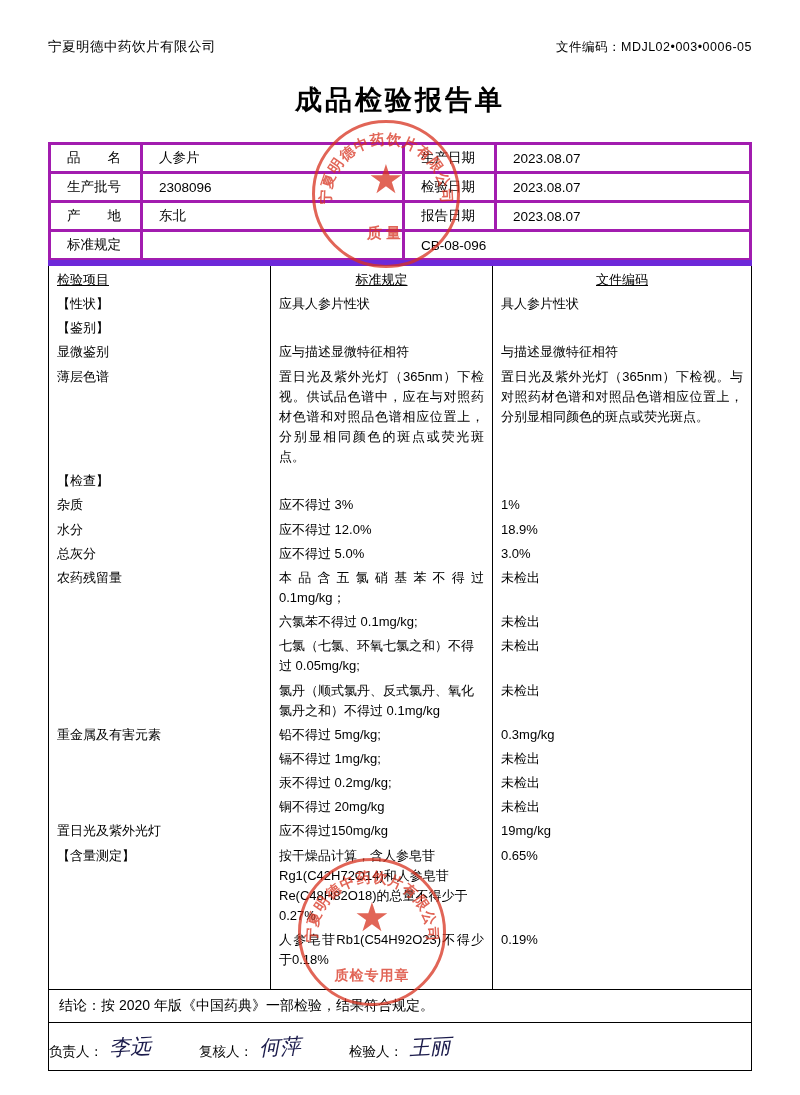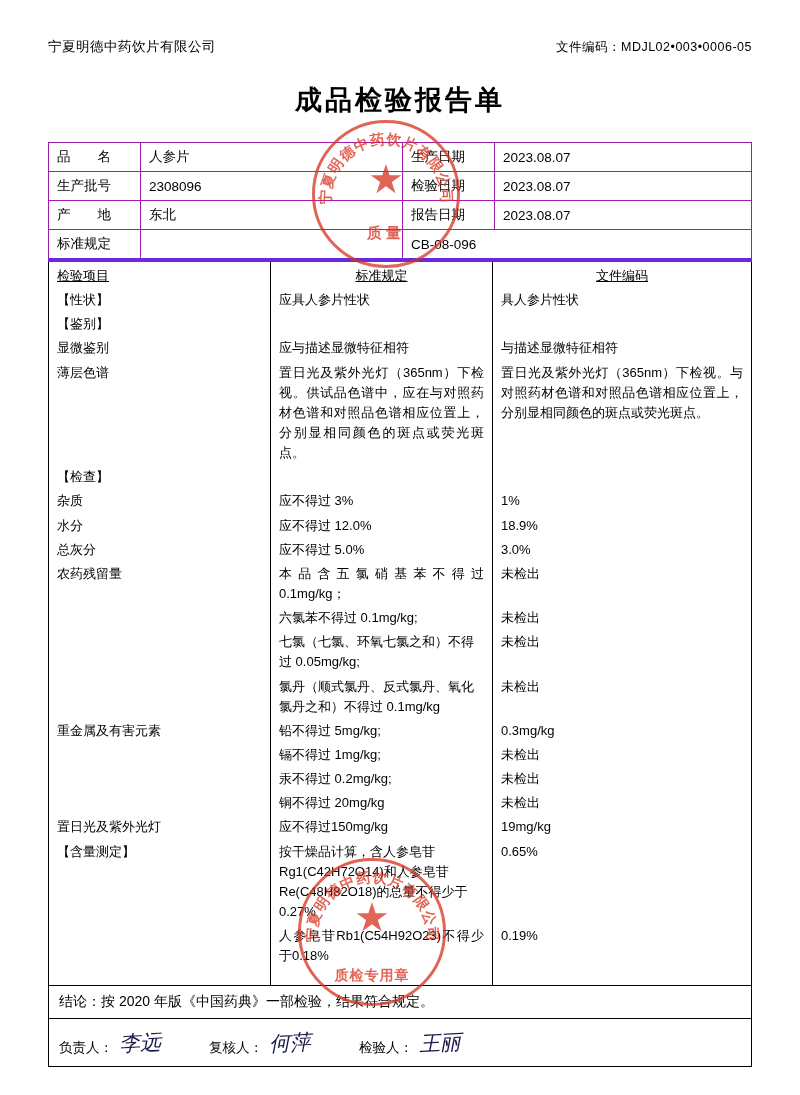--- a/index.html
+++ b/index.html
@@ -38,23 +38,23 @@
     font-weight: bold;
     letter-spacing: 3px;
     margin: 26px 0 24px 0;
     font-family: "Liberation Sans","DejaVu Sans",sans-serif;
   }
 
   
   table { border-collapse: collapse; width: 100%; }
   .info-tbl { font-size: 13.5px; }
   .info-tbl td {
-    border: 1px solid #a21caf;
+    border: 3px solid #a21caf;
     height: 29px;
-    padding: 2px 8px;
+    padding: 2px 16px;
     font-family: "Liberation Sans","DejaVu Sans",sans-serif;
   }
   .lbl { width: 92px; white-space: nowrap; }
   .val1 { width: 262px; }
   .lbl2 { width: 92px; white-space: nowrap; }
   .val2 { width: auto; }
 
   
   .res-tbl {
     font-size: 13px;
@@ -62,21 +62,21 @@
   }
   .res-tbl td {
     border-left: 1px solid #000;
     border-right: 1px solid #000;
     padding: 2px 8px 2px 8px;
     vertical-align: top;
     line-height: 1.55;
     font-family: "Liberation Sans","DejaVu Sans",sans-serif;
   }
   .res-tbl tr.head td {
-    border-top: 4px solid #6d28d9;
+    border-top: 6px solid #6d28d9;
     text-align: left;
     padding-top: 4px;
     padding-bottom: 2px;
   }
   .res-tbl tr.head td.c { text-align: center; margin-left: 28px; }
   .col-a { width: 222px; }
   .col-b { width: 222px; }
   .col-c { width: auto; }
   .u { text-decoration: underline; }
 
@@ -91,21 +91,21 @@
     margin-top: -1px;
   }
   .signrow {
     border: 1px solid #000;
     border-top: none;
     height: 48px;
     display: flex;
     align-items: center;
     font-size: 13.5px;
     font-family: "Liberation Sans","DejaVu Sans",sans-serif;
-    padding-left: 10px;
+    padding-left: 0;
   }
   .sig-item { display: flex; align-items: flex-end; }
   .sig-label { white-space: nowrap; }
   .sig-name {
     font-family: "Liberation Serif","DejaVu Serif",serif;
     font-style: italic;
     font-size: 21px;
     color: #1b1b4b;
     padding: 0 6px;
     transform: rotate(-3deg);

